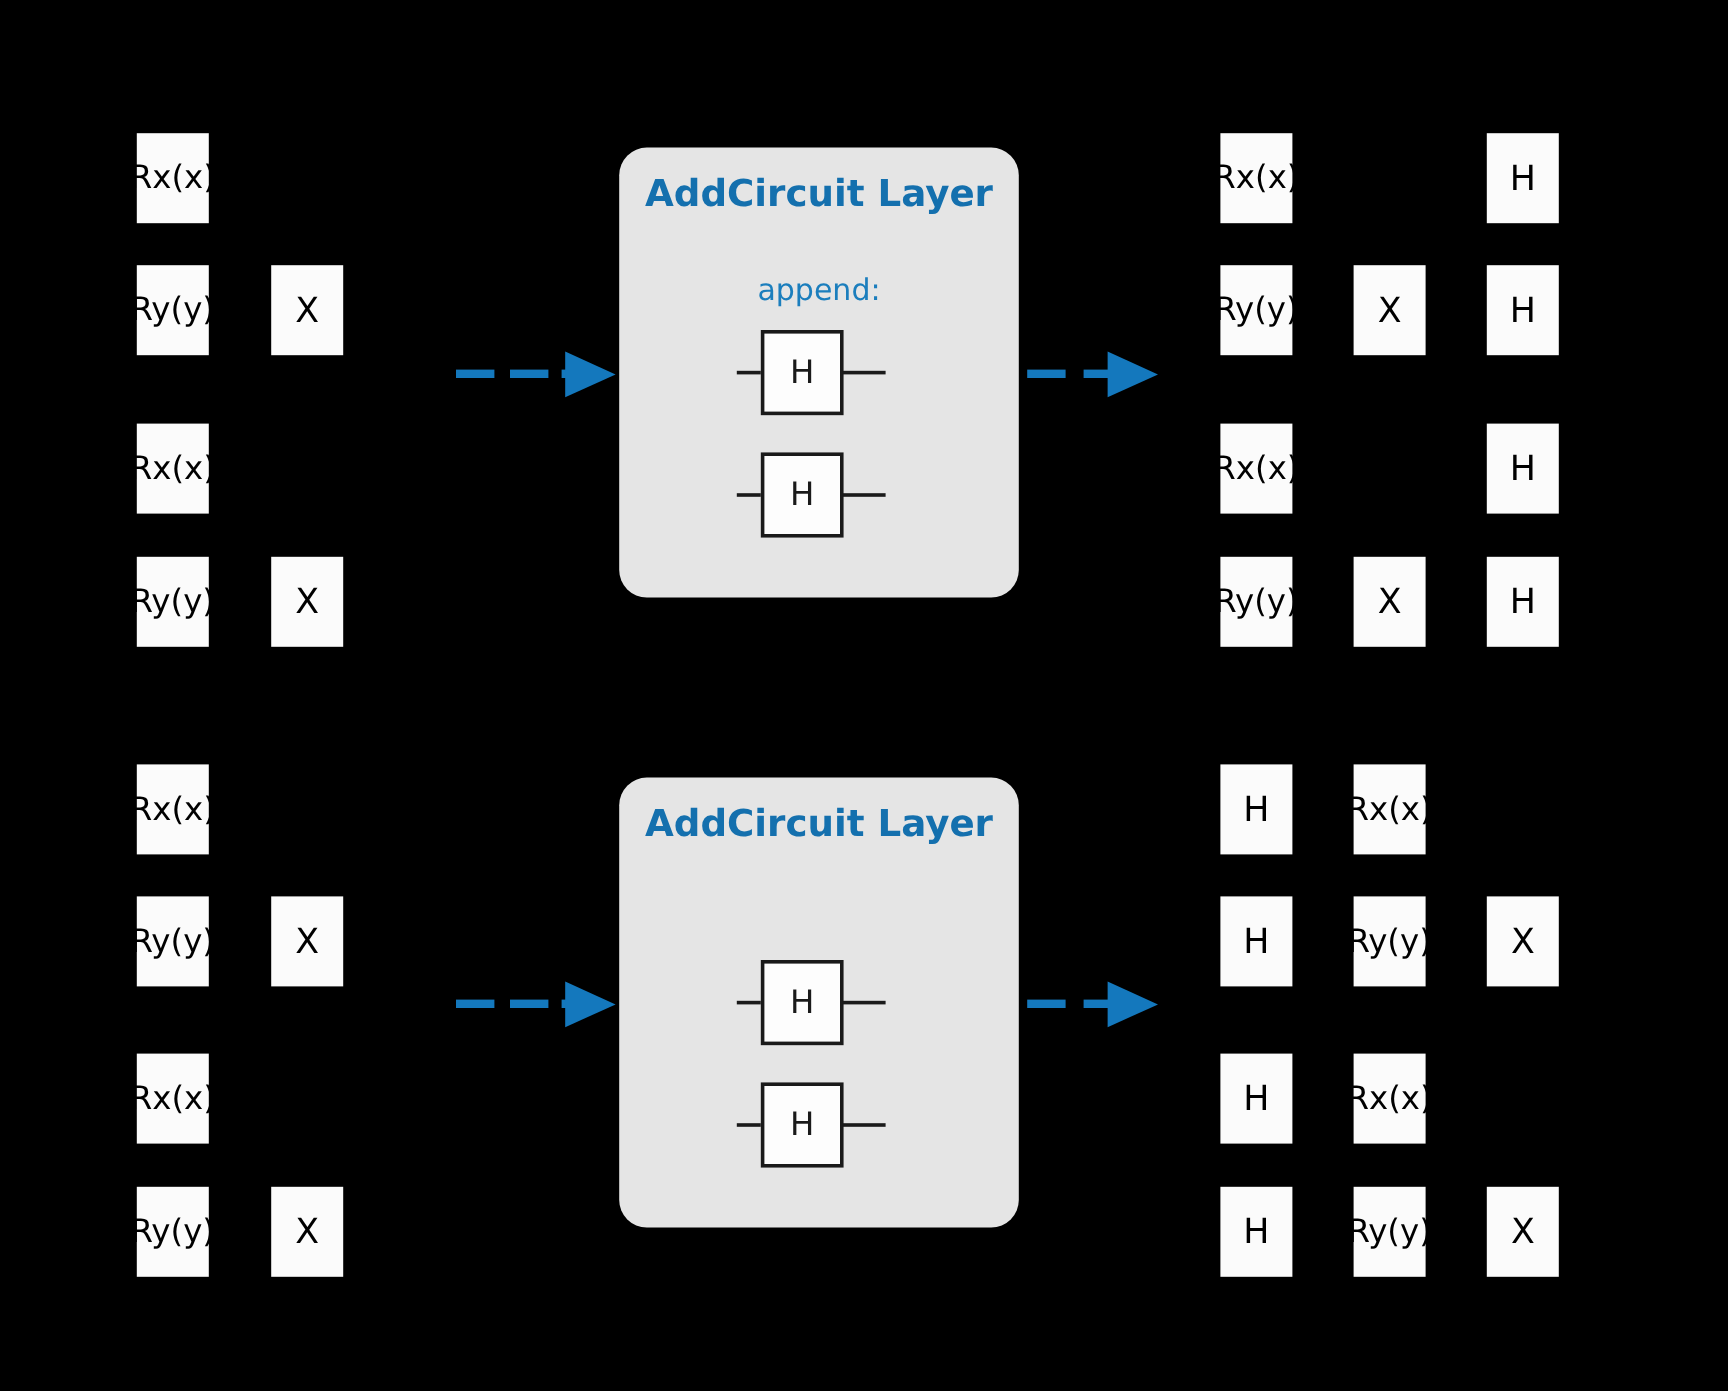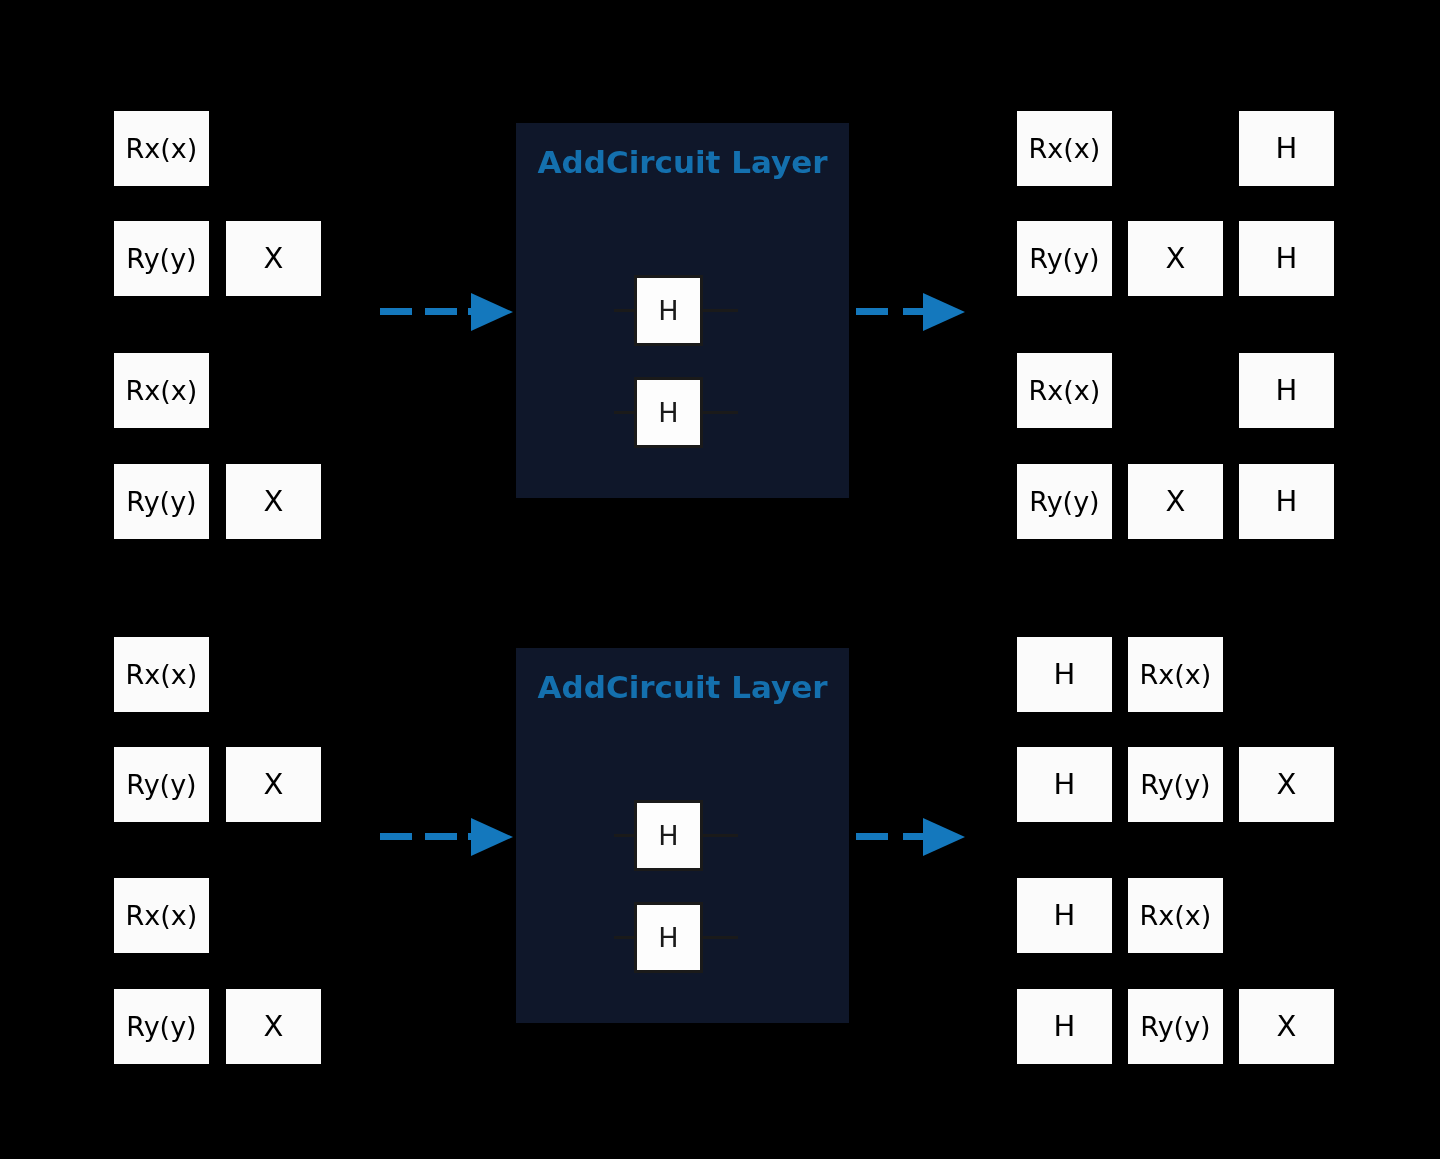--- a/index.html
+++ b/index.html
@@ -30,28 +30,29 @@
     color: #000000;
     display: flex;
     align-items: center;
     justify-content: center;
     font-family: "DejaVu Sans", sans-serif;
     font-size: 27px;
     line-height: 1;
     letter-spacing: 0px;
     box-sizing: border-box;
   }
-  .gate.w75 { width: 95px; height: 75px; }
+  .gate.w75 { width: 60px; height: 75px; }
   .gate.small { font-size: 29px; }
 
   
   .panel {
     position: absolute;
-    background: #0f172a;
+    background: #e5e5e5;
     box-sizing: border-box;
+    border-radius: 23px;
   }
   .panel-title {
     position: absolute;
     left: 0;
     width: 100%;
     text-align: center;
     color: #1470ae;
     font-family: "DejaVu Sans", sans-serif;
     font-weight: bold;
     font-size: 31px;
@@ -123,20 +124,21 @@
 
   <div>
     <div class="arrow-dash" style="left:380px; top:308px; width:32px;"></div>
     <div class="arrow-dash" style="left:425px; top:308px; width:32px;"></div>
     <div class="arrow-dash" style="left:468px; top:308px; width:22px;"></div>
     <div class="arrow-head" style="left:471px; top:293px;"></div>
   </div>
 
   <div class="panel" style="left:516px; top:123px; width:333px; height:375px;">
     <div class="panel-title" style="top:24px;">AddCircuit Layer</div>
+    <div class="panel-sub" style="top:106px;">append:</div>
 
     <div class="mini-wire" style="left:98px; top:186px; width:38px;"></div>
     <div class="mini-gate" style="left:118px; top:152px;">H</div>
     <div class="mini-wire" style="left:186px; top:186px; width:36px;"></div>
 
     <div class="mini-wire" style="left:98px; top:288px; width:38px;"></div>
     <div class="mini-gate" style="left:118px; top:254px;">H</div>
     <div class="mini-wire" style="left:186px; top:288px; width:36px;"></div>
   </div>
 

